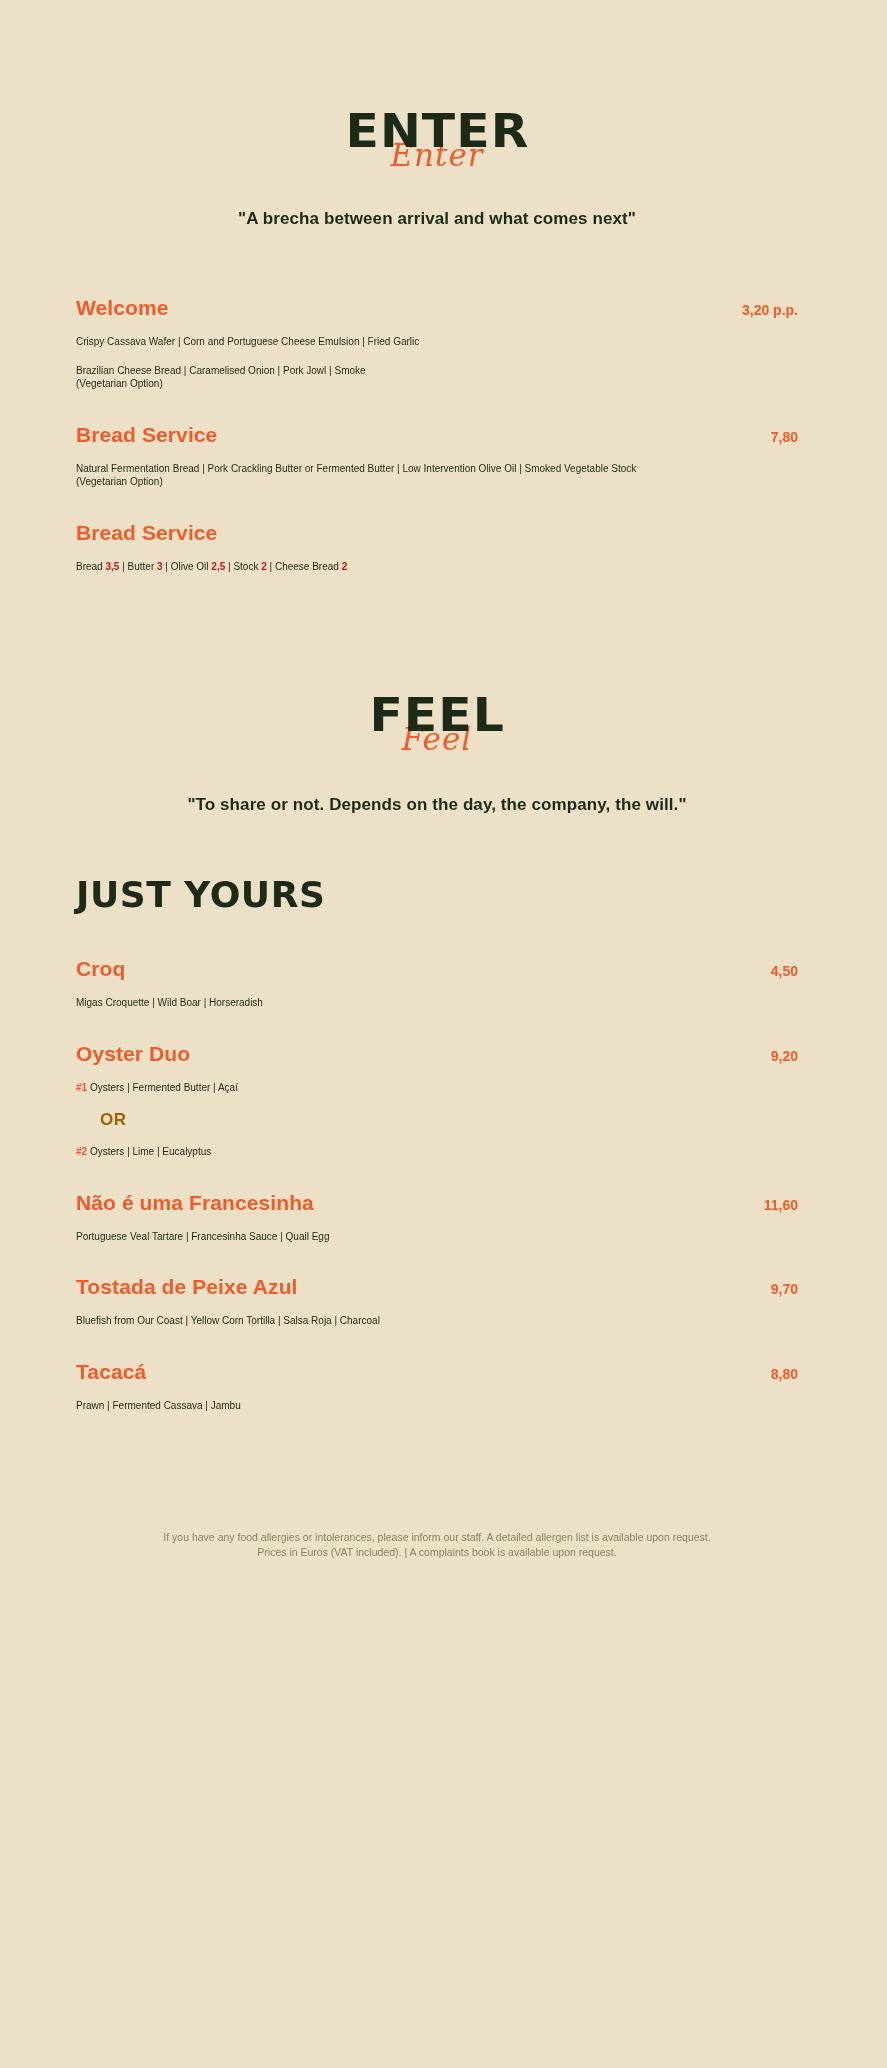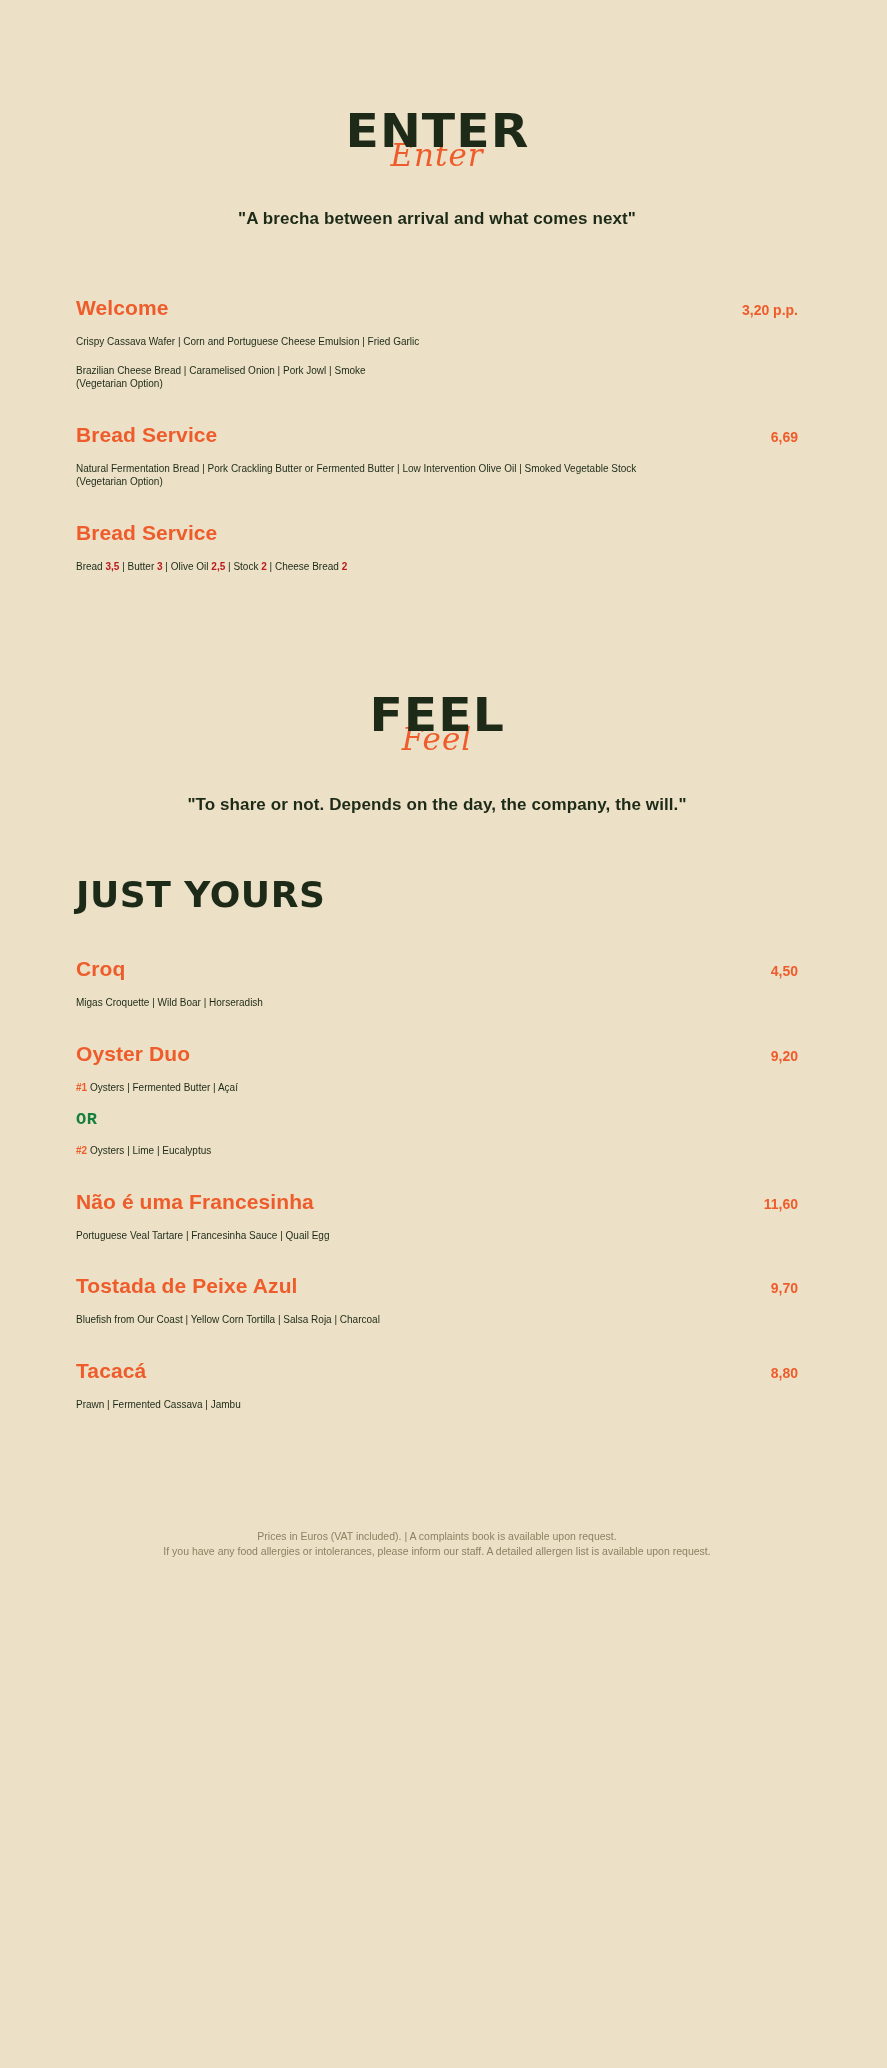--- a/index.html
+++ b/index.html
@@ -103,26 +103,27 @@
     font-size: 10px;
     line-height: 1.35;
     color: #1d2a17;
     margin-top: 15px;
   }
   .item-desc + .item-desc { margin-top: 15px; }
 
   .note { display: block; }
 
   .or-label {
-    font-family: Liberation Mono, monospace;
+    font-family: Liberation Sans, sans-serif;
     font-weight: 900;
     font-size: 17px;
-    color: #15803d;
+    color: #a16207;
     margin-top: 16px;
     letter-spacing: 0.5px;
+    margin-left: 24px;
   }
 
   .tag {
     font-weight: bold;
     color: #ef5c2b;
   }
   .price-inline {
     font-weight: bold;
     color: #b91c1c;
   }
@@ -160,21 +161,21 @@
       <div class="item-desc">Crispy Cassava Wafer | Corn and Portuguese Cheese Emulsion | Fried Garlic</div>
       <div class="item-desc">
         <span>Brazilian Cheese Bread | Caramelised Onion | Pork Jowl | Smoke</span>
         <span class="note">(Vegetarian Option)</span>
       </div>
     </div>
 
     <div class="item">
       <div class="item-head">
         <span class="item-name">Bread Service</span>
-        <span class="item-price">6,69</span>
+        <span class="item-price">7,80</span>
       </div>
       <div class="item-desc">
         <span>Natural Fermentation Bread | Pork Crackling Butter or Fermented Butter | Low Intervention Olive Oil | Smoked Vegetable Stock</span>
         <span class="note">(Vegetarian Option)</span>
       </div>
     </div>
 
     <div class="item">
       <div class="item-head">
         <span class="item-name">Bread Service</span>
@@ -255,17 +256,17 @@
       <div class="item-head">
         <span class="item-name">Tacacá</span>
         <span class="item-price">8,80</span>
       </div>
       <div class="item-desc">Prawn | Fermented Cassava | Jambu</div>
     </div>
 
   </div>
 
   <div class="footer">
+    <span>If you have any food allergies or intolerances, please inform our staff. A detailed allergen list is available upon request.</span>
     <span>Prices in Euros (VAT included). | A complaints book is available upon request.</span>
-    <span>If you have any food allergies or intolerances, please inform our staff. A detailed allergen list is available upon request.</span>
   </div>
 
 </div>
 
 </body></html>

